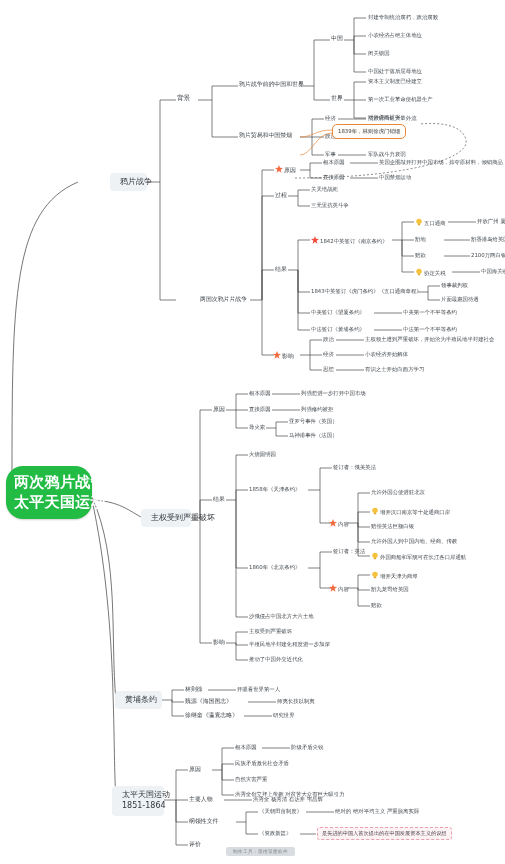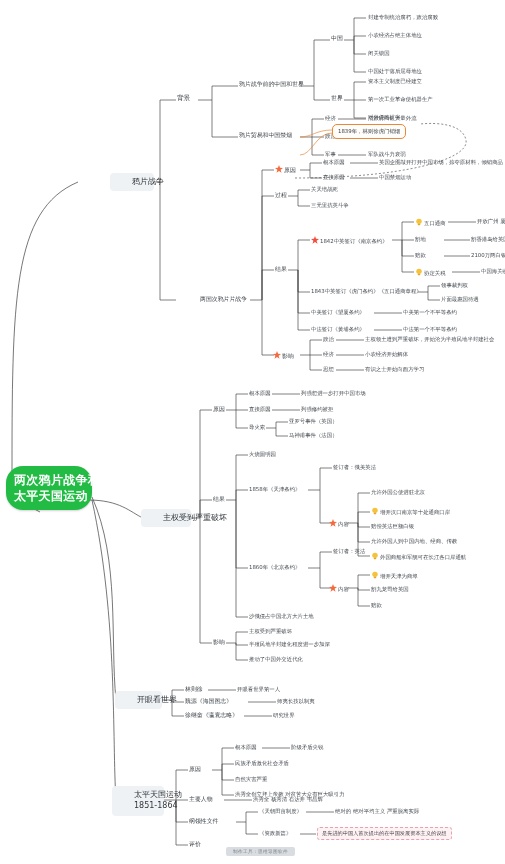--- a/index.html
+++ b/index.html
@@ -18,32 +18,32 @@
     white-space: nowrap;
     line-height: 1.15;
     color: #2b2b2b;
   }
   
   .root {
     background: #22bb44;
     color: #ffffff;
     border-radius: 17px;
     padding: 6px 8px;
-    font-size: 12px;
+    font-size: 15px;
     font-weight: bold;
     text-align: center;
     line-height: 1.35;
     letter-spacing: .3px;
     box-shadow: 0 1px 2px rgba(0,0,0,.18);
   }
   
   .lvl1 {
     background: #eef2f5;
     border-radius: 4px;
-    padding: 4px 22px;
+    padding: 4px 10px;
     font-size: 8px;
     color: #31363b;
     text-align: center;
     line-height: 1.3;
   }
   .lvl2 { font-size: 6.6px; color: #343a40; }
   .lvl3 { font-size: 5.9px; color: #3a4046; }
   .lvl4 { font-size: 5.4px; color: #444a50; }
 
   .star, .bulb {
@@ -179,21 +179,21 @@
     </g>
   </svg>
 
   <div class="node root" style="left: 6px; top: 466px; width: 86px; background: rgb(34, 187, 68);">
     
     <span>两次鸦片战争和<br>太平天国运动</span>
   </div>
 
   <div class="node lvl1" style="left:110px; top:173px; width:37px;"><span>鸦片战争</span></div>
   <div class="node lvl1" style="left:141px; top:509px; width:50px;"><span>主权受到严重破坏</span></div>
-  <div class="node lvl1" style="left:115px; top:691px; width:47px;"><span>开眼看世界</span></div>
+  <div class="node lvl1" style="left:115px; top:691px; width:47px;"><span>黄埔条约</span></div>
   <div class="node lvl1" style="left:112px; top:786px; width:52px; line-height:1.35;"><span>太平天国运动<br>1851-1864</span></div>
 
   <div class="node lvl2" style="left:177px; top:95px;"><span>背景</span></div>
   <div class="node lvl3" style="left:239px; top:81px;"><span>鸦片战争前的中国和世界</span></div>
   <div class="node lvl3" style="left:239px; top:132px;"><span>鸦片贸易和中国禁烟</span></div>
 
   <div class="node lvl3" style="left:331px; top:35px;"><span>中国</span></div>
   <div class="node lvl3" style="left:331px; top:95px;"><span>世界</span></div>
 
   <div class="node lvl4" style="left:368px; top:14px;"><span>封建专制统治腐朽，政治腐败</span></div>

